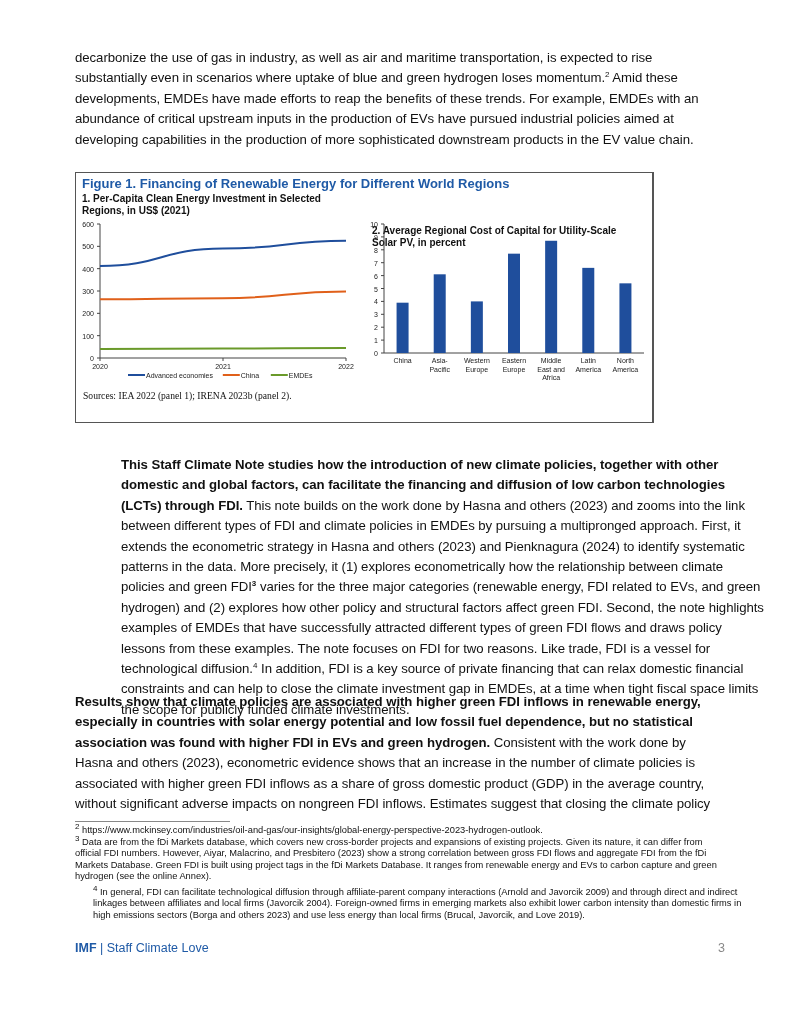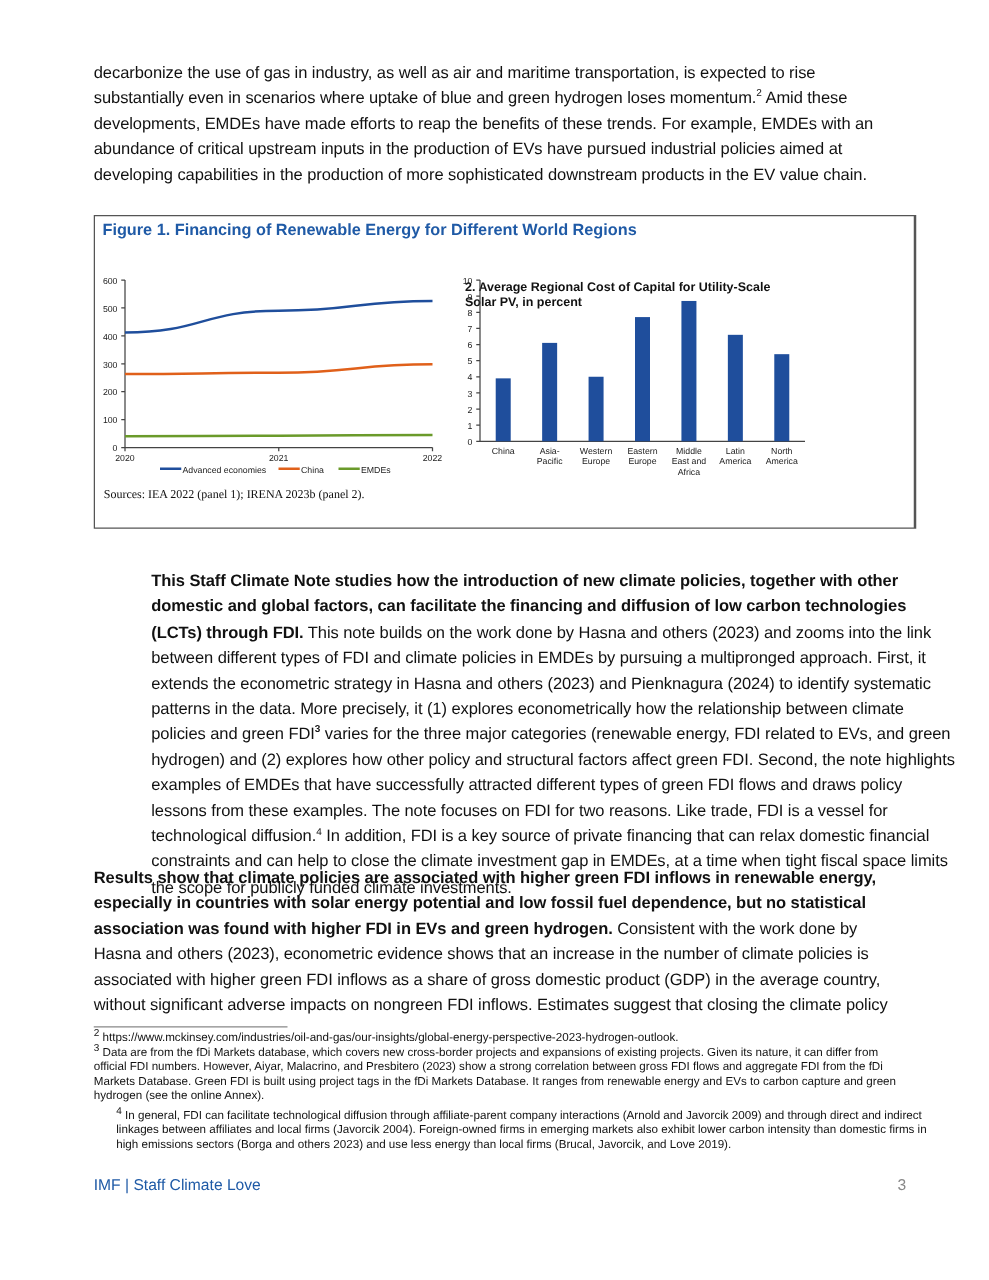--- a/index.html
+++ b/index.html
@@ -1,39 +1,43 @@
 <!DOCTYPE html>
 <html><head>
 <meta charset="utf-8">
 <style>
   html, body { margin:0; padding:0; background:#fff; }
   body { width:791px; height:1024px; position:relative; overflow:hidden; font-family:"Liberation Sans", sans-serif; color:#111; }
   .para { position:absolute; left:75px; width:645px; font-size:13.2px; line-height:20.4px; letter-spacing:-0.05px; }
   .para b { font-weight:bold; }
   sup { font-size:8px; line-height:0; vertical-align:super; }
-  .fig { position:absolute; left:75px; top:172px; width:658px; height:251px; border:1.5px solid #555; box-sizing:border-box; border-right-width:2px; border-bottom-width:1px;}
+  .fig { position:absolute; left:75px; top:172px; width:579px; height:251px; border:1.5px solid #555; box-sizing:border-box; border-right-width:2px; border-bottom-width:1px;}
   .fig-title { position:absolute; left:6px; top:3px; font-size:13px; font-weight:bold; color:#1f5aa6; }
   .panel-title { position:absolute; font-size:10px; font-weight:bold; line-height:12px; color:#111; }
   .sources { position:absolute; left:7px; top:217px; width:570px; font-size:9.6px; line-height:11.5px;font-family:Liberation Serif, serif; }
   .footline { position:absolute; left:75px; top:821px; width:155px; border-top:1px solid #888; }
   .fn { position:absolute; left:75px; width:650px; font-size:9.3px; line-height:11.4px; }
   .footer { position:absolute; left:75px; top:941px; width:650px; font-size:12.5px; color:#1f5aa6; }
-  .footer .imf { font-weight:normal; }
+  .footer .imf { font-weight:bold; }
   .footer .pg { position:absolute; right:0; top:0; color:#888; }
   svg text { font-family:"Liberation Sans", sans-serif; }
 </style>
 </head>
 <body>
 
 <div class="para" style="top:48px;">
   <span>decarbonize the use of gas in industry, as well as air and maritime transportation, is expected to rise substantially even in scenarios where uptake of blue and green hydrogen loses momentum.</span><sup>2</sup><span> Amid these developments, EMDEs have made efforts to reap the benefits of these trends. For example, EMDEs with an abundance of critical upstream inputs in the production of EVs have pursued industrial policies aimed at developing capabilities in the production of more sophisticated downstream products in the EV value chain.</span>
 </div>
 
 <div class="fig">
   <div class="fig-title">Figure 1. Financing of Renewable Energy for Different World Regions</div>
+  <div class="panel-title" style="left:6px; top:20px;">
+    <div>1. Per-Capita Clean Energy Investment in Selected</div>
+    <div>Regions, in US$ (2021)</div>
+  </div>
   <div class="panel-title" style="left:296px; top:20px;margin-top:32px;">
     <div>2. Average Regional Cost of Capital for Utility-Scale</div>
     <div>Solar PV, in percent</div>
   </div>
 
   <svg id="line-chart" style="position:absolute; left:0; top:44px;" width="290" height="170">
       <line x1="24" y1="7" x2="24" y2="141" stroke="#444" stroke-width="1"></line>
       <line x1="24" y1="141" x2="270" y2="141" stroke="#444" stroke-width="1"></line>
       <line x1="21" y1="141" x2="24" y2="141" stroke="#444" stroke-width="1"></line>
       <text x="18" y="144" font-size="7" text-anchor="end" fill="#222">0</text>

